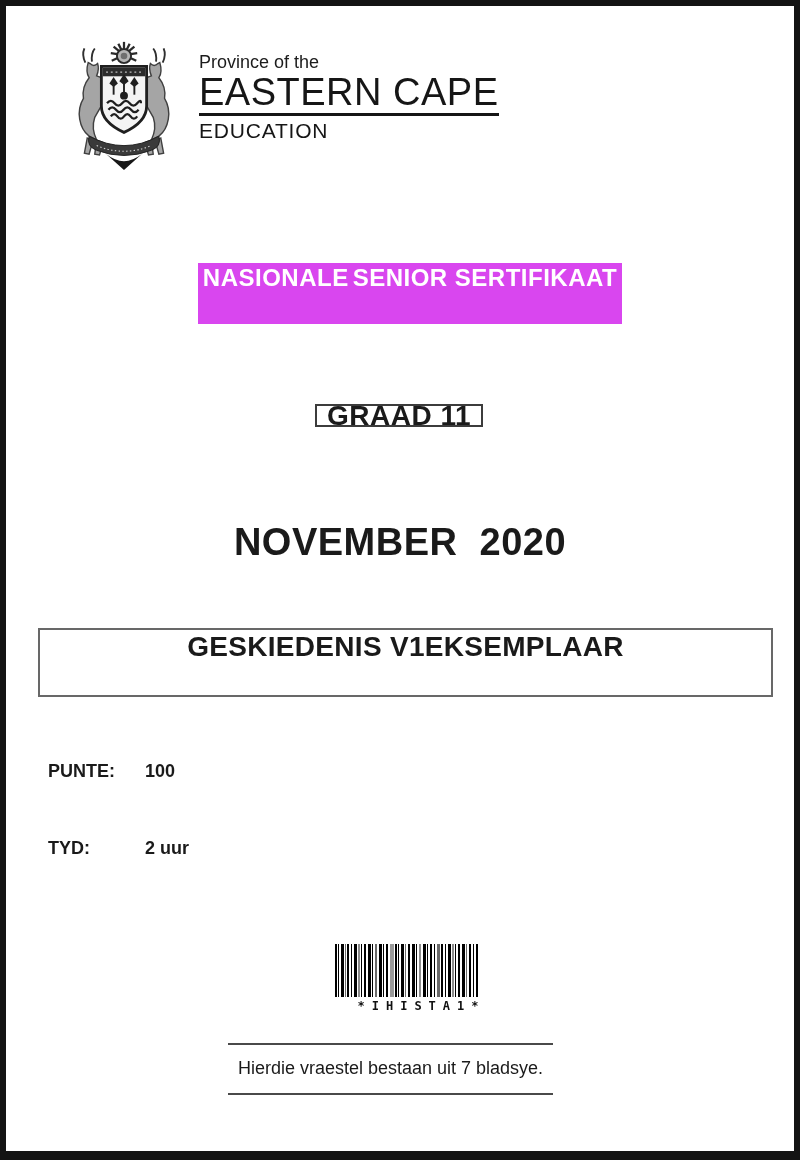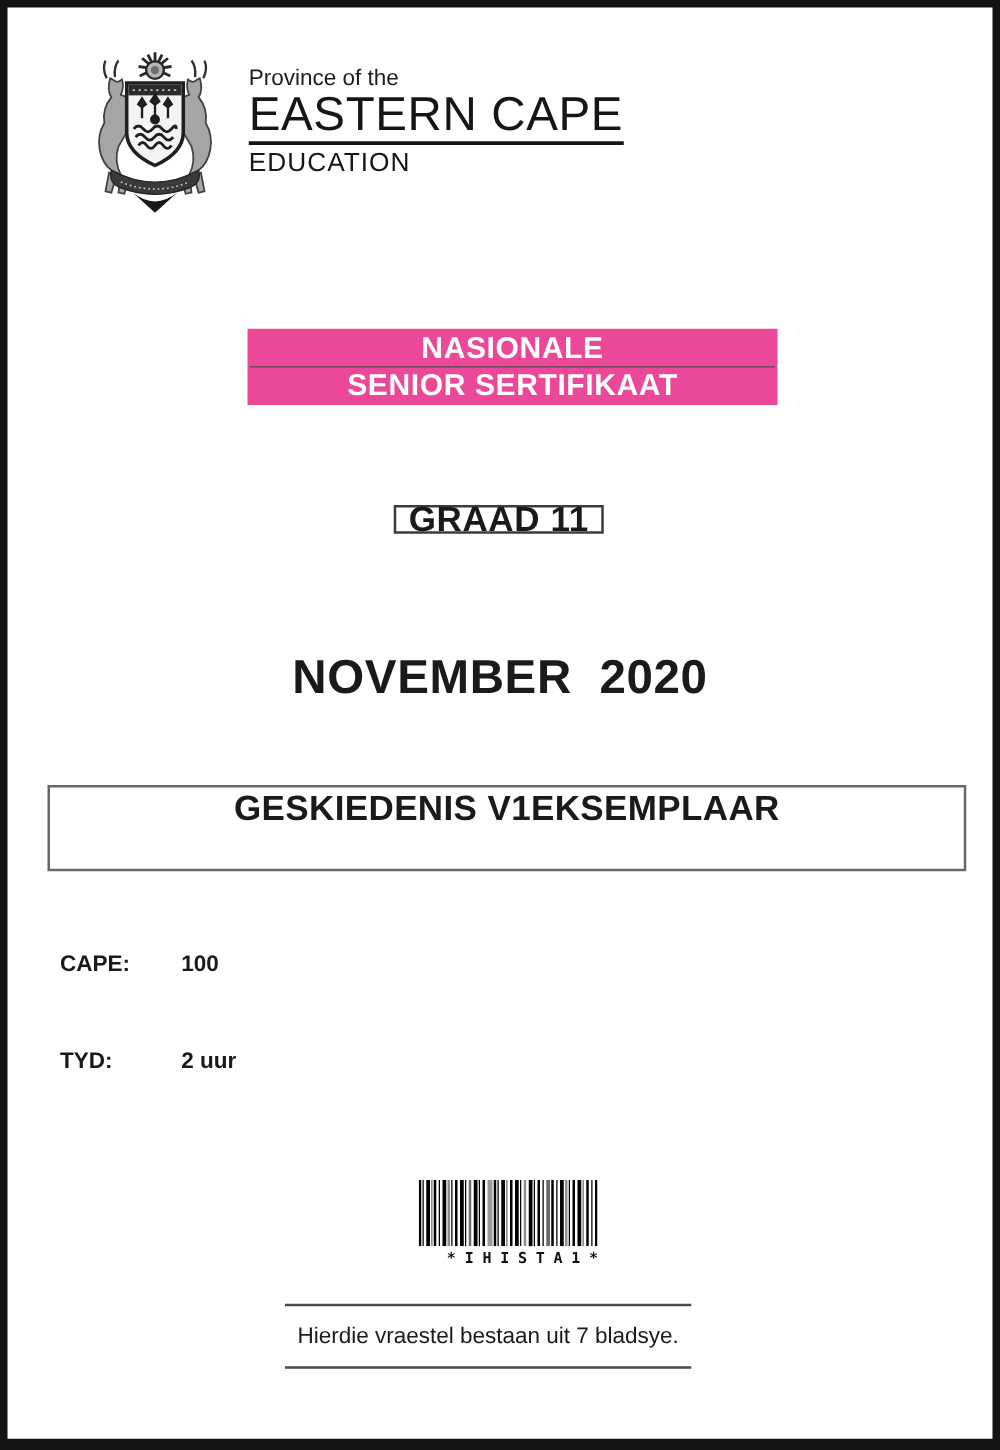--- a/index.html
+++ b/index.html
@@ -23,22 +23,22 @@
   .logo-region{
     font-size:38px;font-weight:400;letter-spacing:0.5px;line-height:40px;
     color:#161616;border-bottom:3px solid #161616;padding-bottom:1px;
     display:inline-block;
   }
   .logo-department{font-size:21px;font-weight:400;letter-spacing:0.8px;margin-top:3px;color:#161616;}
 
   
   .banner{
     position:absolute;left:192px;top:257px;width:424px;height:61px;
-    background:#ec4899;color:#ffffff;text-align:center;
-    display:flex;flex-direction:column;justify-content:center;
+    background:#d946ef;color:#ffffff;text-align:center;
+    display:flex;flex-direction:row;justify-content:center;
   }
   .banner-line{font-size:24px;font-weight:bold;line-height:29px;letter-spacing:0.5px;}
   .banner-divider{height:1px;background:#4a4a4a;margin:0 2px;}
 
   
   .grade-box{
     position:absolute;left:309px;top:398px;width:168px;height:23px;
     box-sizing:border-box;border:2px solid #3c3c3c;
     display:flex;align-items:center;justify-content:center;
     font-size:28px;font-weight:bold;letter-spacing:0.5px;
@@ -171,21 +171,21 @@
   </div>
 
   <div class="session">NOVEMBER  2020</div>
 
   <div class="subject-box">
     <div class="subject-line">GESKIEDENIS V1</div>
     <div class="subject-line">EKSEMPLAAR</div>
   </div>
 
   <div class="meta-row meta-marks">
-    <span class="label">CAPE:</span>
+    <span class="label">PUNTE:</span>
     <span class="value">100</span>
   </div>
   <div class="meta-row meta-time">
     <span class="label">TYD:</span>
     <span class="value">2 uur</span>
   </div>
 
   <div class="barcode">
     <svg width="143" height="53" viewBox="0 0 143 53" xmlns="http://www.w3.org/2000/svg" aria-hidden="true">
       <rect x="0" y="0" width="2" height="53" fill="#000"></rect>

